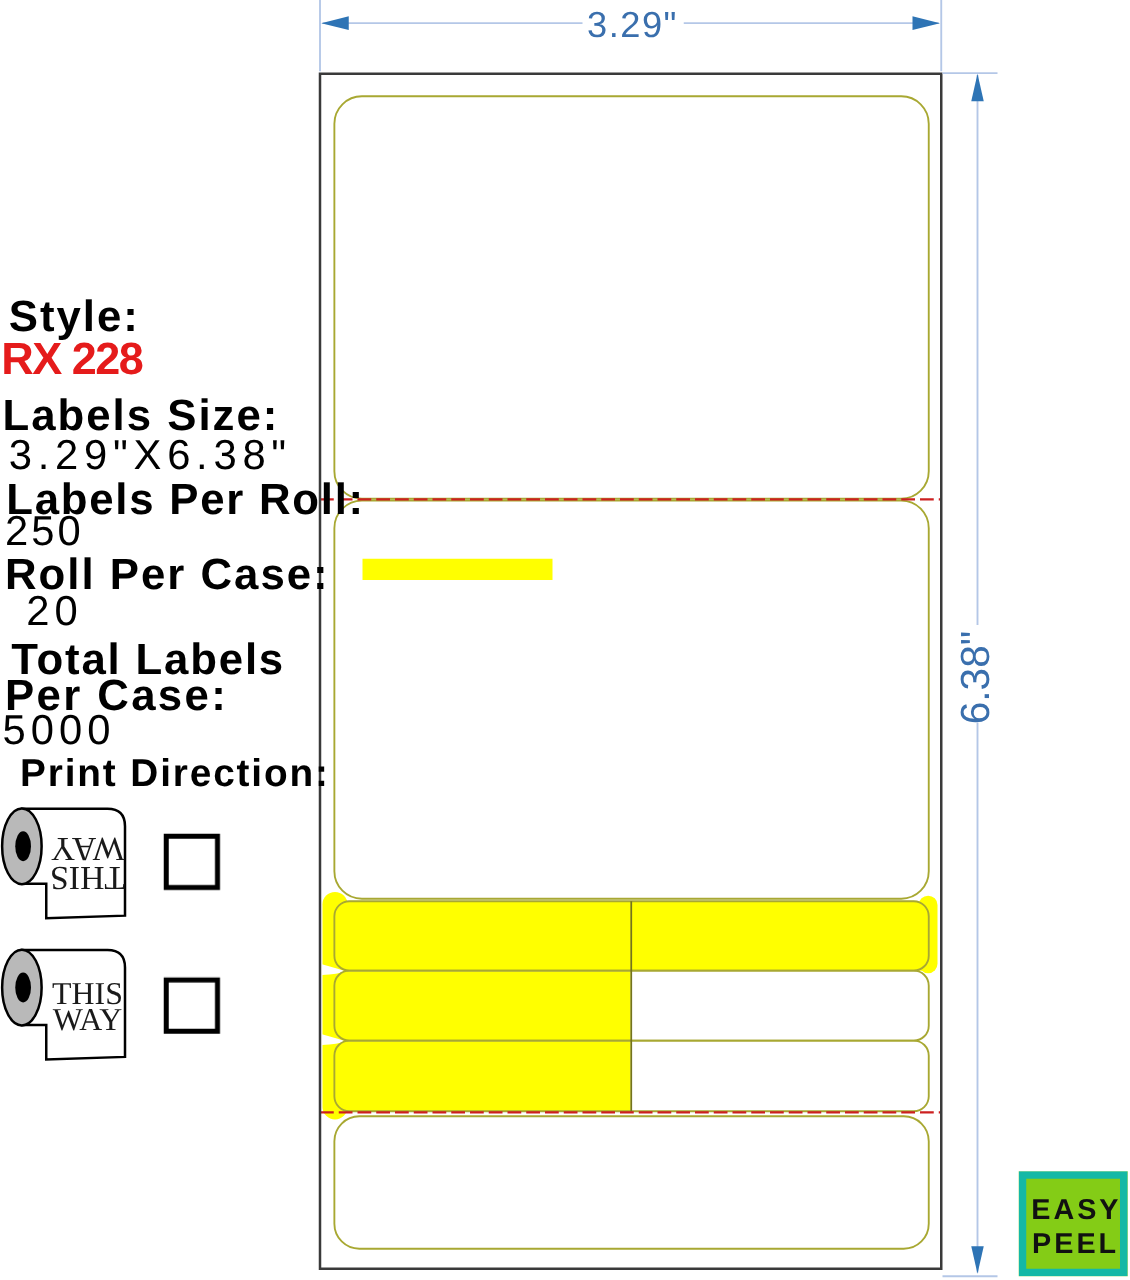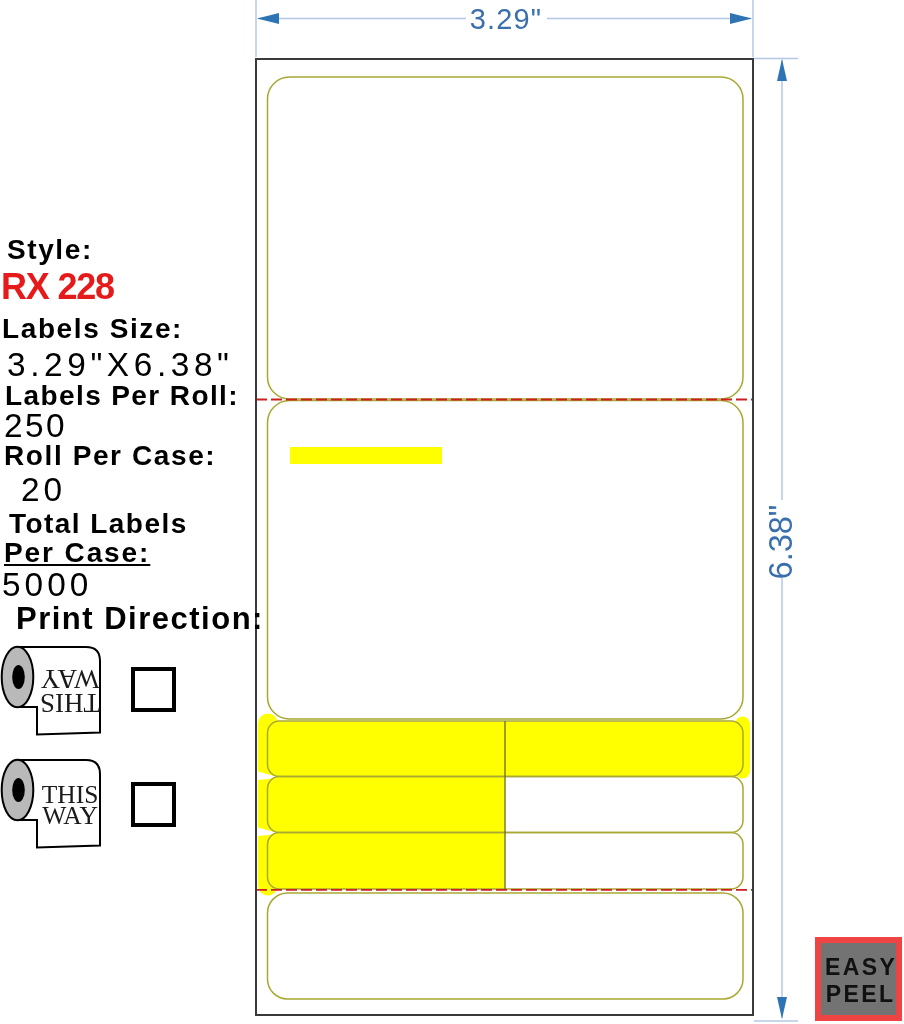--- a/index.html
+++ b/index.html
@@ -1,22 +1,22 @@
 <!DOCTYPE html>
 <html><head>
 <meta charset="utf-8">
 <style>
 html,body{margin:0;padding:0;}
 body{width:904px;height:1024px;position:relative;background:#ffffff;font-family:"Liberation Sans",sans-serif;overflow:hidden;}
 .t{position:absolute;white-space:nowrap;line-height:1;color:#000;will-change:transform;}
-.b{font-weight:bold;font-size:28px;letter-spacing:1.6px;}
+.b{font-weight:bold;font-size:35px;letter-spacing:1.6px;}
 .n{font-size:33.4px;}
 #svg1{position:absolute;left:0;top:0;will-change:transform;}
 .cb{position:absolute;width:37px;height:37px;border:4.5px solid #000;background:#fff;box-sizing:content-box;}
-#ep{position:absolute;left:815px;top:937px;width:87px;height:83.5px;border:6px solid #ef4444;background:#737373;text-align:center;font-weight:bold;font-size:23px;letter-spacing:2.4px;line-height:27.5px;padding-top:10.5px;padding-left:4px;box-sizing:border-box;color:#111;will-change:transform;}
+#ep{position:absolute;left:815px;top:937px;width:87px;height:83.5px;border:6px solid #14b8a6;background:#84cc16;text-align:center;font-weight:bold;font-size:23px;letter-spacing:2.4px;line-height:27.5px;padding-top:10.5px;padding-left:4px;box-sizing:border-box;color:#111;will-change:transform;}
 </style>
 </head>
 <body>
 <svg id="svg1" width="904" height="1024" viewBox="0 0 904 1024">
 
   <rect x="290" y="447" width="152" height="17" fill="#ffff00"></rect>
   <rect x="268" y="721.5" width="474.5" height="55" fill="#ffff00"></rect>
   <rect x="268" y="777" width="236.5" height="56" fill="#ffff00"></rect>
   <rect x="268" y="833" width="236.5" height="56.5" fill="#ffff00"></rect>
   <line x1="268" y1="723.5" x2="268" y2="772.4" stroke="#ffff00" stroke-width="20" stroke-linecap="round"></line>
@@ -82,20 +82,20 @@
 
 <div class="t b" style="left:7px;top:235.8px;">Style:</div>
 <div class="t" style="left:1px;top:269.3px;font-weight:bold;font-size:36px;letter-spacing:-1.2px;color:#e51b1b;">RX 228</div>
 <div class="t b" style="left:2px;top:314.6px;">Labels Size:</div>
 <div class="t n" style="left:7px;top:347.7px;letter-spacing:4.6px;">3.29"X6.38"</div>
 <div class="t b" style="left:5px;top:382.3px;letter-spacing:1.4px;">Labels Per Roll:</div>
 <div class="t n" style="left:4px;top:409px;letter-spacing:2.4px;text-align:center;">250</div>
 <div class="t b" style="left:4px;top:442.4px;">Roll Per Case:</div>
 <div class="t n" style="left:2px;top:473.3px;letter-spacing:4px;margin-left:19px;">20</div>
 <div class="t b" style="left:9px;top:509.7px;letter-spacing:1.45px;">Total Labels</div>
-<div class="t b" style="left:4px;top:539.2px;letter-spacing:1.9px;text-decoration:underline;">Per Case:</div>
+<div class="t b" style="left:4px;top:539.2px;letter-spacing:1.9px;">Per Case:</div>
 <div class="t n" style="left:2px;top:567.7px;letter-spacing:4px;">5000</div>
 <div class="t b" style="left:16px;top:602.5px;font-size:31px;letter-spacing:1.5px;text-align:center;">Print Direction:</div>
 
 <div class="cb" style="left:131px;top:667px;"></div>
 <div class="cb" style="left:131px;top:782px;"></div>
 
 <div id="ep">EASY<br>PEEL</div>
 
 </body></html>

